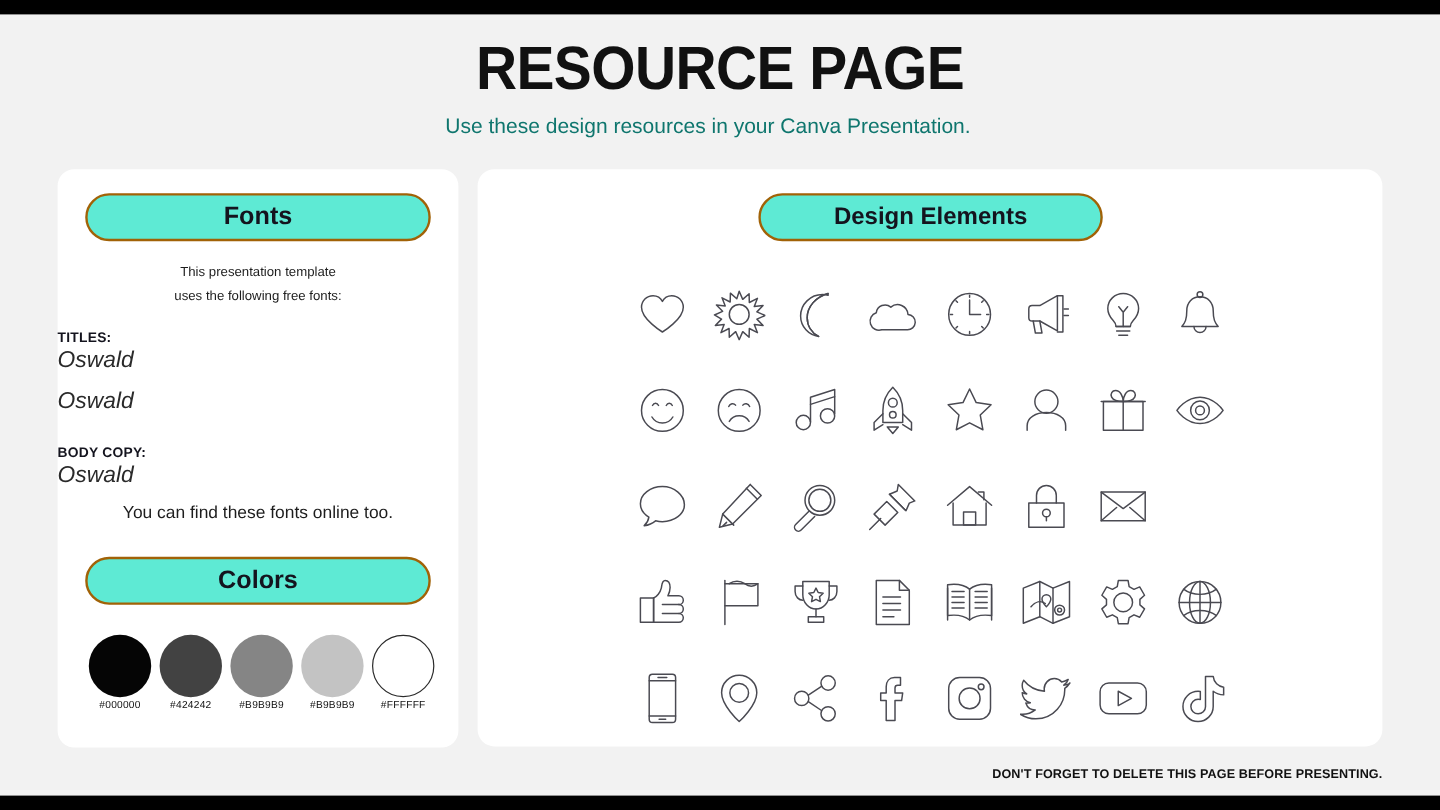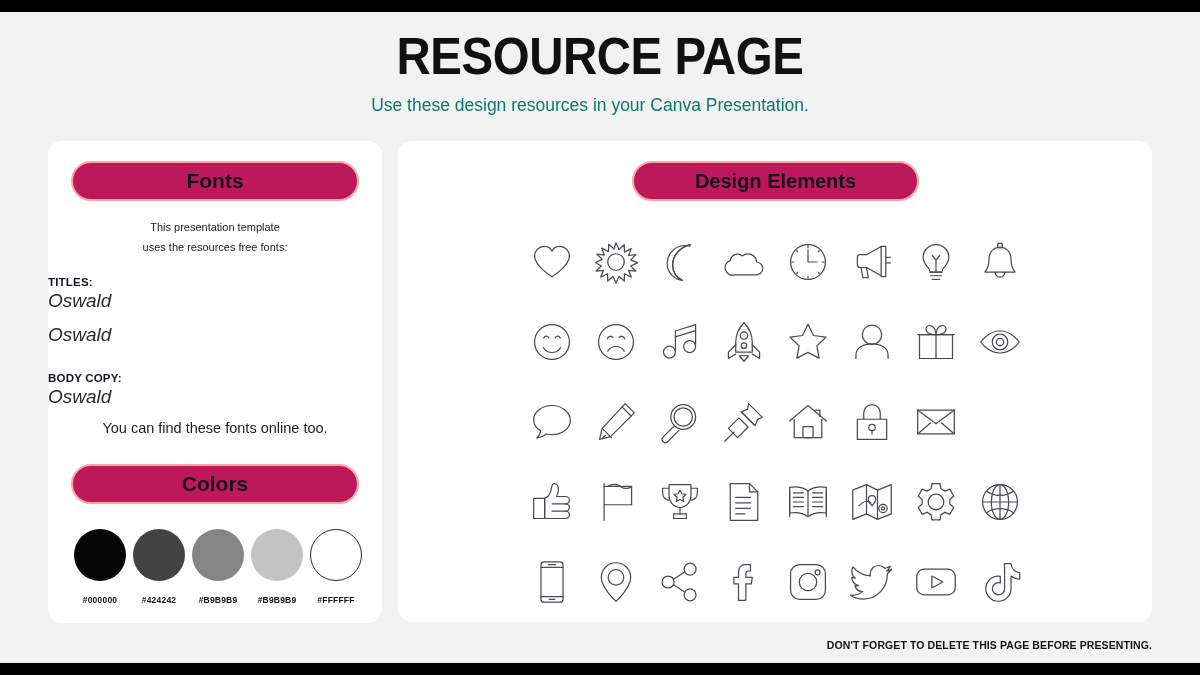--- a/index.html
+++ b/index.html
@@ -53,23 +53,23 @@
     position: absolute;
     background: #ffffff;
     border-radius: 14px;
   }
   .card-left  { left: 48px;  top: 141px; width: 334px;  height: 482px; }
   .card-right { left: 398px; top: 141px; width: 754px;  height: 481px; }
 
   
   .pill {
     position: absolute;
-    border: 2px solid #fca5a5;
+    border: 2px solid #a16207;
     border-radius: 22px;
-    background: #be185d;
+    background: #5eead4;
     display: flex;
     align-items: center;
     justify-content: center;
     font-size: 21px;
     font-weight: bold;
     color: #14141e;
     box-sizing: border-box;
   }
   .pill-fonts   { left: 23px; top: 20px;  width: 288px; height: 40px; }
   .pill-colors  { left: 23px; top: 323px; width: 288px; height: 40px; }
@@ -126,23 +126,23 @@
     display: flex;
     flex-direction: column;
     align-items: center;
   }
   .swatch-dot {
     width: 52px;
     height: 52px;
     border-radius: 50%;
   }
   .swatch-hex {
-    margin-top: 14px;
+    margin-top: 1px;
     font-size: 8.5px;
-    font-weight: bold;
+    font-weight: normal;
     color: #111111;
     letter-spacing: 0.2px;
     white-space: nowrap;
   }
 
   
   .icon-grid {
     position: absolute;
     left: 122px;
     top: 81px;
@@ -188,21 +188,21 @@
 <div class="page-subtitle">Use these design resources in your Canva Presentation.</div>
 
 <div class="card card-left">
 
   <div class="pill pill-fonts">
     <span>Fonts</span>
   </div>
 
   <div class="fonts-intro">
     <div>This presentation template</div>
-    <div>uses the resources free fonts:</div>
+    <div>uses the following free fonts:</div>
   </div>
 
   <div class="font-group fg1">
     <div class="font-label">TITLES:</div>
     <div class="font-value">Oswald</div>
   </div>
   <div class="font-group fg2">
     <div class="font-value">Oswald</div>
   </div>
   <div class="font-group fg3">

